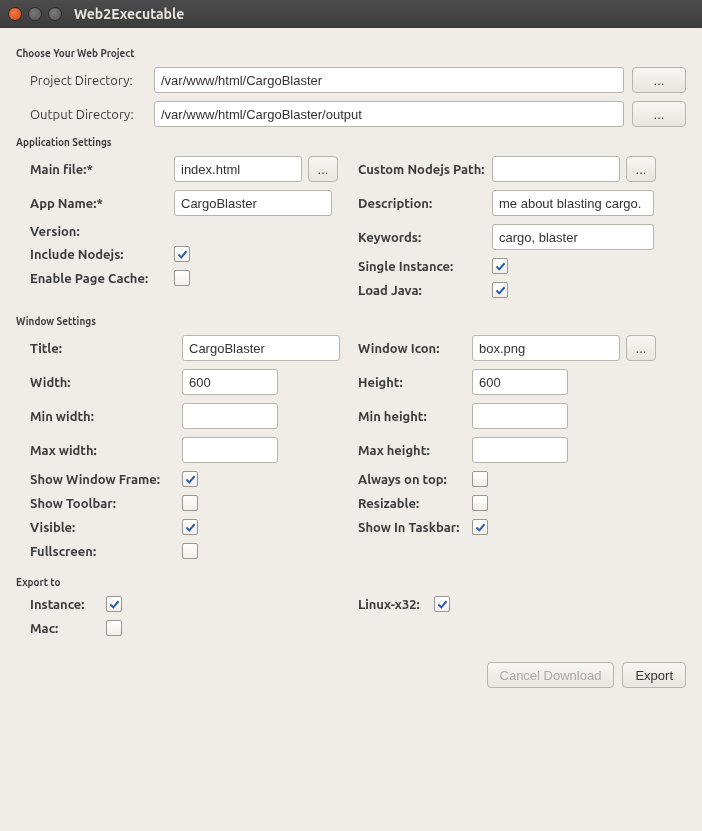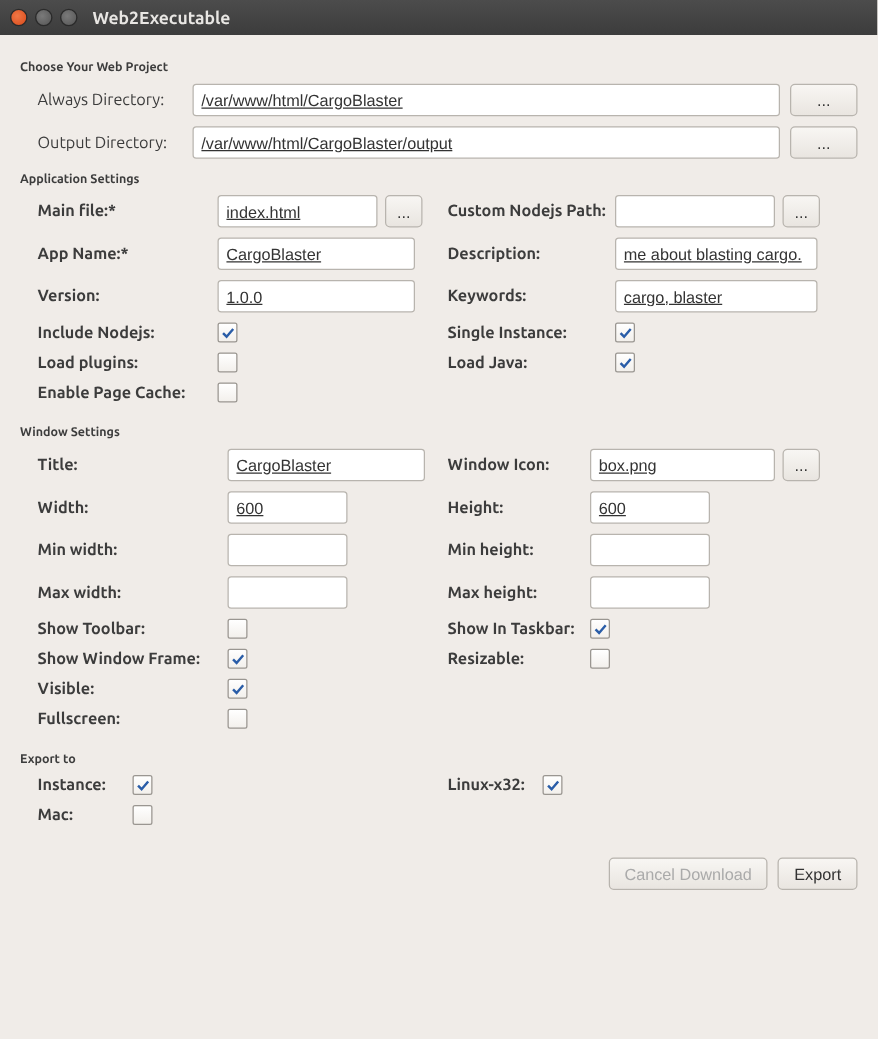--- a/index.html
+++ b/index.html
@@ -42,21 +42,20 @@
   .row .label { flex: 0 0 auto; color: #3c3c3c; }
   .indent { margin-left: 14px; }
   input[type=text] {
     border: 1px solid #b8b4ae;
     border-radius: 3px;
     background: #fff;
     padding: 4px 6px;
     font-size: 13px;
     height: 26px;
     color: #333;
-    text-decoration: underline;
   }
   .btn {
     border: 1px solid #b8b4ae;
     border-radius: 4px;
     background: linear-gradient(to bottom, #f8f6f3, #e9e5e0);
     height: 26px;
     padding: 0 12px;
     cursor: pointer;
     font-size: 13px;
     color: #333;
@@ -105,21 +104,21 @@
   <div class="winbtn"></div>
   <div class="winbtn"></div>
   <div class="title">Web2Executable</div>
 </div>
 
 <div class="content">
 
   <div class="section-title">Choose Your Web Project</div>
   <div class="indent">
     <div class="row">
-      <div class="label" style="width:124px">Always Directory:</div>
+      <div class="label" style="width:124px">Project Directory:</div>
       <input type="text" style="flex: 1 1 0%; margin-right: 8px;" value="/var/www/html/CargoBlaster">
       <button class="btn browse">...</button>
     </div>
     <div class="row">
       <div class="label" style="width:124px">Output Directory:</div>
       <input type="text" style="flex: 1 1 0%; margin-right: 8px;" value="/var/www/html/CargoBlaster/output">
       <button class="btn browse">...</button>
     </div>
   </div>
 
@@ -130,33 +129,28 @@
         <div class="flabel">Main file:*</div>
         <input type="text" style="width: 128px;" value="index.html">
         <button class="btn small" style="margin-left:6px">...</button>
       </div>
       <div class="field-row">
         <div class="flabel">App Name:*</div>
         <input type="text" value="CargoBlaster" style="">
       </div>
       <div class="field-row">
         <div class="flabel">Version:</div>
-        <input type="text" value="1.0.0" style="">
       </div>
       <div class="field-row">
         <div class="flabel">Include Nodejs:</div>
         <div class="checkbox checked">
             <svg viewBox="0 0 16 16">
               <path d="M3 8 L6.5 11.5 L13 4"></path>
             </svg>
           </div>
-      </div>
-      <div class="field-row">
-        <div class="flabel">Load plugins:</div>
-        <div class="checkbox"></div>
       </div>
       <div class="field-row">
         <div class="flabel">Enable Page Cache:</div>
         <div class="checkbox"></div>
       </div>
     </div>
     <div class="col">
       <div class="field-row">
         <div class="flabel" style="width:134px">Custom Nodejs Path:</div>
         <input type="text" style="width: 128px;" value="">
@@ -202,30 +196,30 @@
         </div>
       <div class="field-row">
           <div class="flabel" style="width:152px">Min width:</div>
           <input type="text" style="width: 96px;" value="">
         </div>
       <div class="field-row">
           <div class="flabel" style="width:152px">Max width:</div>
           <input type="text" style="width: 96px;" value="">
         </div>
       <div class="field-row">
+          <div class="flabel" style="width:152px">Show Window Frame:</div>
+          <div class="checkbox checked">
+            <svg viewBox="0 0 16 16">
+              <path d="M3 8 L6.5 11.5 L13 4"></path>
+            </svg>
+          </div>
+        </div>
+      <div class="field-row">
           <div class="flabel" style="width:152px">Show Toolbar:</div>
           <div class="checkbox"></div>
-        </div>
-      <div class="field-row">
-          <div class="flabel" style="width:152px">Show Window Frame:</div>
-          <div class="checkbox checked">
-            <svg viewBox="0 0 16 16">
-              <path d="M3 8 L6.5 11.5 L13 4"></path>
-            </svg>
-          </div>
         </div>
       <div class="field-row">
           <div class="flabel" style="width:152px">Visible:</div>
           <div class="checkbox checked">
             <svg viewBox="0 0 16 16">
               <path d="M3 8 L6.5 11.5 L13 4"></path>
             </svg>
           </div>
         </div>
       <div class="field-row">
@@ -245,30 +239,34 @@
         </div>
       <div class="field-row">
           <div class="flabel" style="width:114px">Min height:</div>
           <input type="text" style="width: 96px;" value="">
         </div>
       <div class="field-row">
           <div class="flabel" style="width:114px">Max height:</div>
           <input type="text" style="width: 96px;" value="">
         </div>
       <div class="field-row">
+          <div class="flabel" style="width:114px">Always on top:</div>
+          <div class="checkbox"></div>
+        </div>
+      <div class="field-row">
+          <div class="flabel" style="width:114px">Resizable:</div>
+          <div class="checkbox"></div>
+        </div>
+      <div class="field-row">
           <div class="flabel" style="width:114px">Show In Taskbar:</div>
           <div class="checkbox checked">
             <svg viewBox="0 0 16 16">
               <path d="M3 8 L6.5 11.5 L13 4"></path>
             </svg>
           </div>
-        </div>
-      <div class="field-row">
-          <div class="flabel" style="width:114px">Resizable:</div>
-          <div class="checkbox"></div>
         </div>
     </div>
   </div>
 
   <div class="section-title sec-margin">Export to</div>
   <div class="indent two-col">
     <div class="col">
       <div class="field-row narrow">
           <div class="flabel">Instance:</div>
           <div class="checkbox checked">

